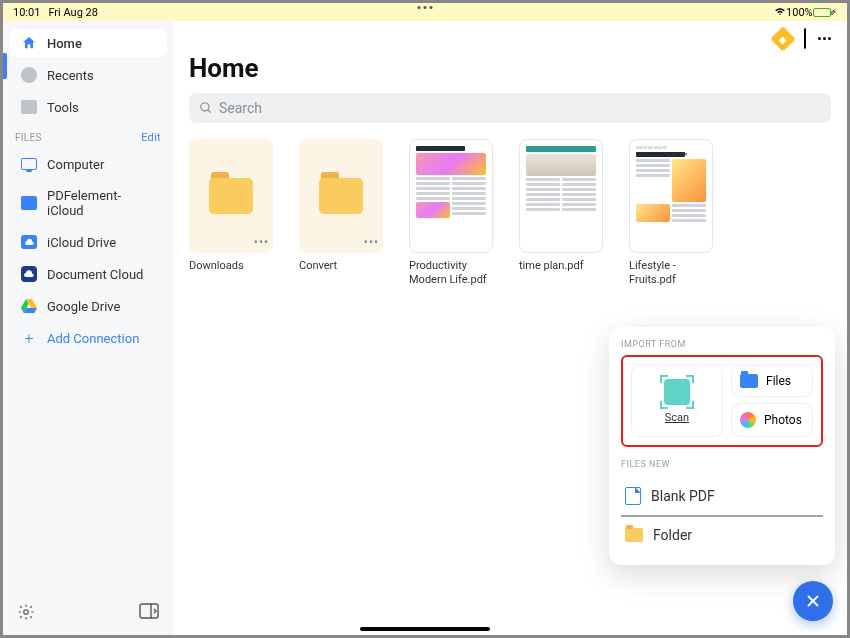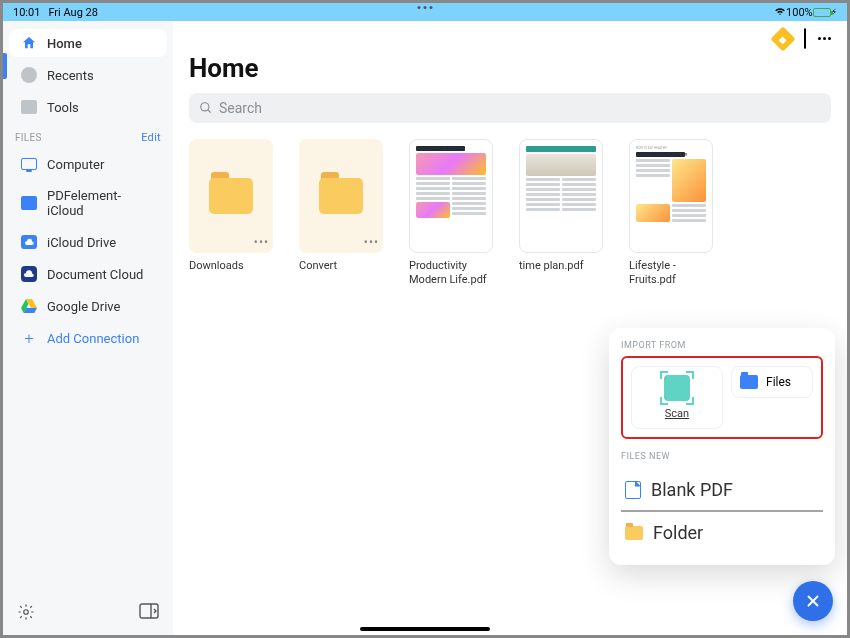--- a/index.html
+++ b/index.html
@@ -1,19 +1,19 @@
 <!DOCTYPE html>
 <html><head>
 <meta charset="utf-8">
 <style>
   * { box-sizing: border-box; margin: 0; padding: 0; font-family: -apple-system, BlinkMacSystemFont, "Segoe UI", Roboto, Helvetica, Arial, sans-serif; }
   html, body { width: 850px; height: 638px; overflow: hidden; background:#888; }
   .device-frame { width: 850px; height: 638px; border: 3px solid #888; background:#fff; position:relative; }
   
-  .status-bar { height: 18px; display:flex; align-items:center; justify-content:space-between; padding:0 10px; font-size:11px; color:#000; background:#7dd3fc; }
+  .status-bar { height: 18px; display:flex; align-items:center; justify-content:space-between; padding:0 10px; font-size:11px; color:#000; background:#fef9c3; }
   .status-left { display:flex; gap:8px; align-items:center; }
   .status-center { position:absolute; left:50%; transform:translateX(-50%); top:3px; color:#555; font-size:12px; display:flex; gap:3px; }
   .status-center span { width:3px; height:3px; background:#555; border-radius:50%; display:inline-block; }
   .status-right { display:flex; align-items:center; }
   .battery { width:18px; height:9px; border:1px solid #4a4; border-radius:2px; position:relative; }
   .battery::after { content:""; position:absolute; right:-3px; top:2px; width:2px; height:4px; background:#4a4; border-radius:0 1px 1px 0; }
   .battery-fill { background:#4ac04a; width:100%; height:100%; border-radius:1px; }
   .bolt { color:#000; font-size:9px; }
 
   
@@ -59,21 +59,21 @@
 
   
   .popover { position:absolute; right:12px; bottom:70px; width:226px; background:#fff; border-radius:12px; box-shadow:0 10px 30px rgba(0,0,0,0.15); padding:12px; }
   .popover-label { font-size:9px; letter-spacing:0.5px; color:#9aa0a6; margin-bottom:6px; }
   .import-box { border:2px solid #d22; border-radius:6px; padding:8px; display:flex; gap:8px; }
   .import-left { flex:1; display:flex; flex-direction:column; align-items:center; justify-content:center; gap:6px; border:1px solid #eef0f2; border-radius:8px; padding:8px 4px; cursor:pointer; }
   .import-right { flex:1; display:flex; flex-direction:column; gap:6px; }
   .import-item { display:flex; align-items:center; gap:8px; border:1px solid #eef0f2; border-radius:8px; padding:8px; font-size:12px; cursor:pointer; }
   .import-left-label { font-size:11px; color:#333;text-decoration:underline; }
   .create-list { margin-top:8px; display:flex; flex-direction:column; }
-  .create-item { display:flex; align-items:center; gap:10px; padding:10px 4px; font-size:18px; color:#333; cursor:pointer; }
+  .create-item { display:flex; align-items:center; gap:10px; padding:10px 4px; font-size:14px; color:#333; cursor:pointer; }
   .create-item + .create-item { border-top:2px solid #a3a3a3; }
 
   
   .fab { position:absolute; right:14px; bottom:14px; width:40px; height:40px; border-radius:50%; background:#2f6fe8; display:flex; align-items:center; justify-content:center; color:#fff; cursor:pointer; box-shadow:0 4px 12px rgba(47,111,232,0.4); }
   .home-indicator { position:absolute; bottom:4px; left:50%; transform:translateX(-50%); width:130px; height:4px; background:#000; border-radius:3px; }
 
   .icon-circle { width:16px; height:16px; border-radius:50%; background:#bfc4c9; }
   .icon-square { width:16px; height:14px; border-radius:2px; background:#bfc4c9; }
   .icon-home { color:#3b82f6; }
   .icon-blue-sq { width:16px; height:14px; border-radius:2px; background:#3b82f6; }
@@ -368,20 +368,24 @@
                 <div class="scan-bracket sb-bl"></div>
                 <div class="scan-bracket sb-br"></div>
             </div>
             <span class="import-left-label">Scan</span>
           </div>
           <div class="import-right">
             <div class="import-item">
               <span class="files-folder"></span>
               <span>Files</span>
             </div>
+            <div class="import-item">
+              <span class="photos-icon"></span>
+              <span>Photos</span>
+            </div>
           </div>
         </div>
         <div class="popover-label" style="margin-top:12px">FILES NEW</div>
         <div class="create-list">
           <div class="create-item">
             <span class="blank-pdf"></span>
             <span>Blank PDF</span>
           </div>
           <div class="create-item">
             <span class="folder-small"></span>

